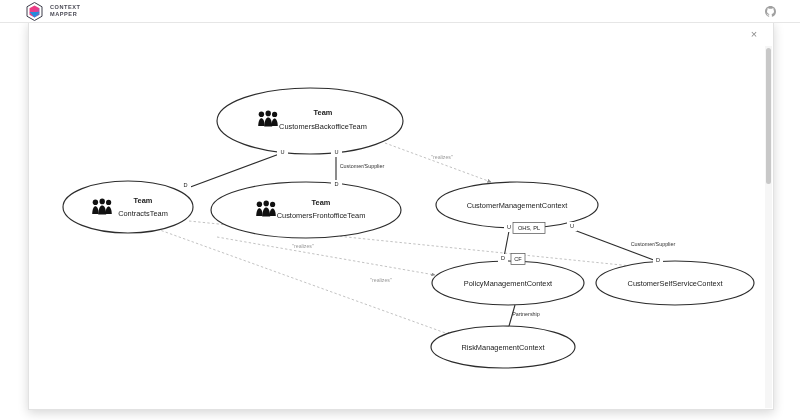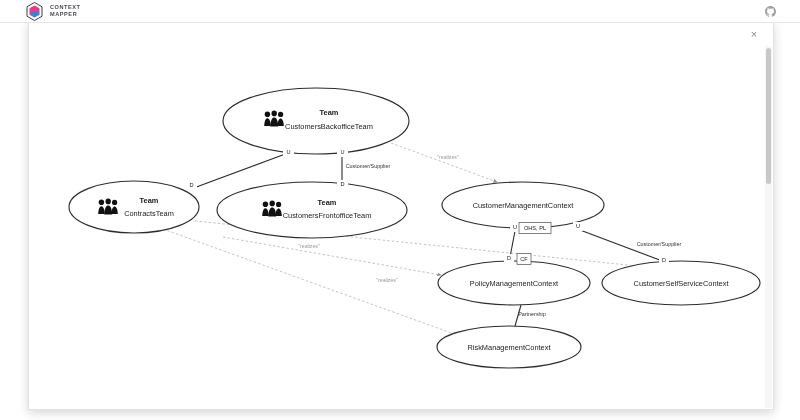--- a/index.html
+++ b/index.html
@@ -79,21 +79,21 @@
     color: #8b8b8b;
     font-size: 11px;
     line-height: 14px;
     text-align: center;
     cursor: pointer;
     user-select: none;
     z-index: 4;
   }
   .dialog-body {
     position: absolute;
-    top: 20px; left: 16px;
+    top: 20px; left: 10px;
     width: 726px;
     height: 360px;
     background: #ffffff;
     overflow: hidden;
   }
 
   
   .scrollbar-track {
     position: absolute;
     top: 23px;

